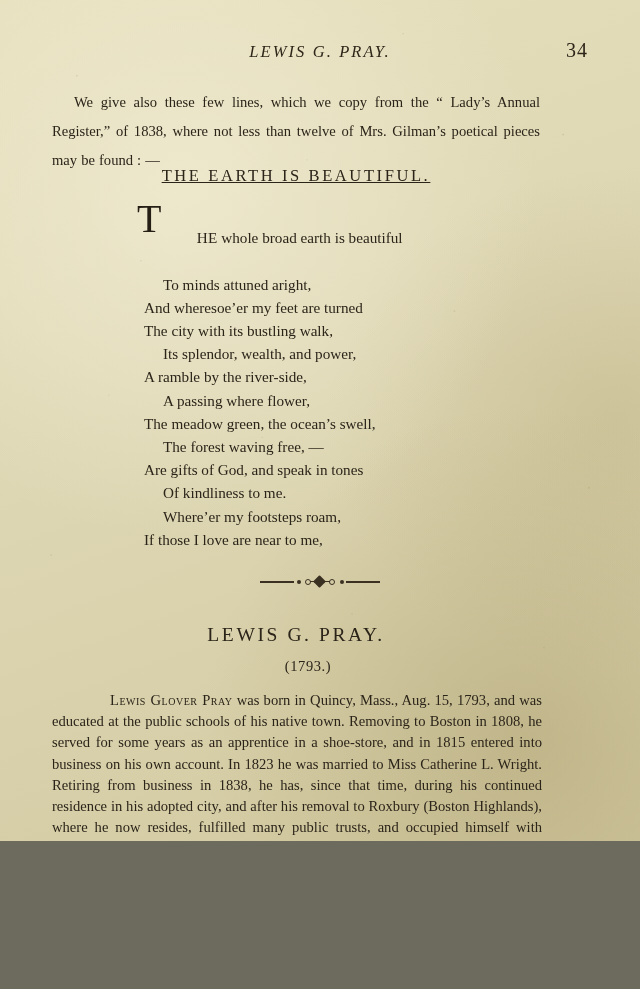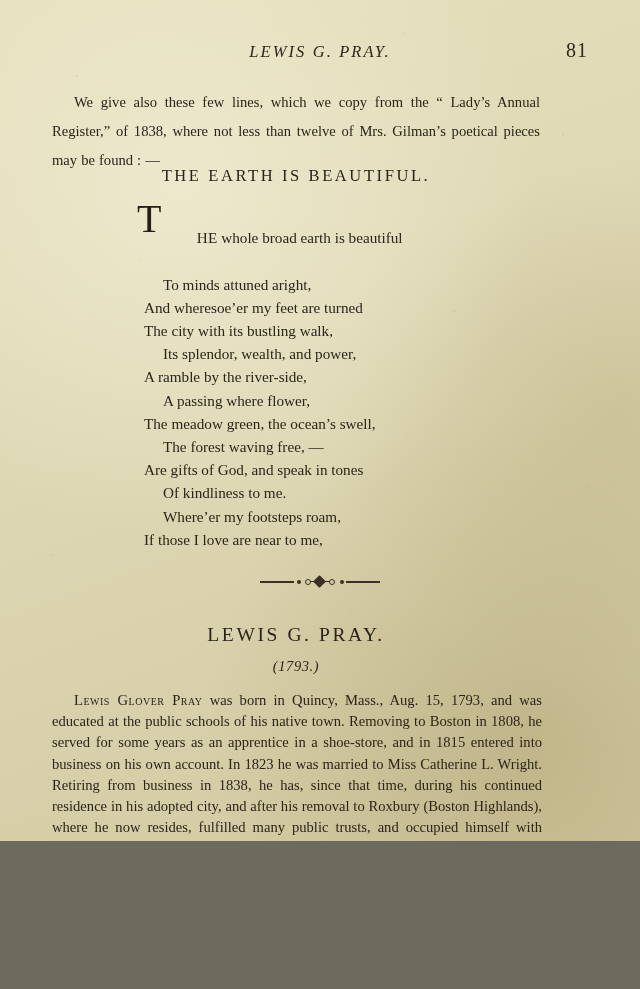--- a/index.html
+++ b/index.html
@@ -90,20 +90,21 @@
   
   .poem-title {
     position: absolute;
     top: 166px;
     left: 52px;
     width: 488px;
     text-align: center;
     font-size: 16.5px;
     letter-spacing: 2.6px;
     color: #2b2419;
+    text-decoration: underline;
   }
   .poem {
     position: absolute;
     top: 203px;
     left: 144px;
     width: 400px;
     font-size: 15.2px;
     line-height: 23.2px;
     color: #2b2419;
   }
@@ -187,42 +188,42 @@
     left: 52px;
     width: 488px;
     text-align: center;
     font-size: 19.5px;
     letter-spacing: 2.6px;
     color: #2b2419;
   }
   .bio-date {
     position: absolute;
     top: 658px;
-    left: 52px;
+    left: 64px;
     width: 488px;
     text-align: center;
     font-size: 14.5px;
     letter-spacing: 0.6px;
     color: #2b2419;
-    font-style: italic;
   }
   .bio-body {
     position: absolute;
     top: 690px;
     left: 52px;
     width: 490px;
     font-size: 14.6px;
     line-height: 21.2px;
     text-align: justify;
     text-indent: 22px;
     color: #2b2419;
   }
   .sc {
     font-variant: small-caps;
     letter-spacing: 0.5px;
+    margin-left: 36px;
   }
 
   
   .signature {
     position: absolute;
     top: 902px;
     left: 0;
     width: 640px;
     text-align: center;
     font-size: 15px;
@@ -230,21 +231,21 @@
   }
 </style>
 </head>
 <body>
 
 <div class="page">
   <div class="grain"></div>
 
   <div class="runhead">
     <div class="runhead-title">LEWIS G. PRAY.</div>
-    <div class="runhead-folio">81</div>
+    <div class="runhead-folio">34</div>
   </div>
 
   <div class="intro">We give also these few lines, which we copy from the “ Lady’s Annual Register,” of 1838, where not less than twelve of Mrs. Gilman’s poetical pieces may be found : —</div>
 
   <div class="poem-title">THE EARTH IS BEAUTIFUL.</div>
 
   <div class="poem">
     <div class="line first-line">
       <span class="dropcap">T</span><span class="smallcaps-he">HE</span><span> whole broad earth is beautiful</span>
     </div>

